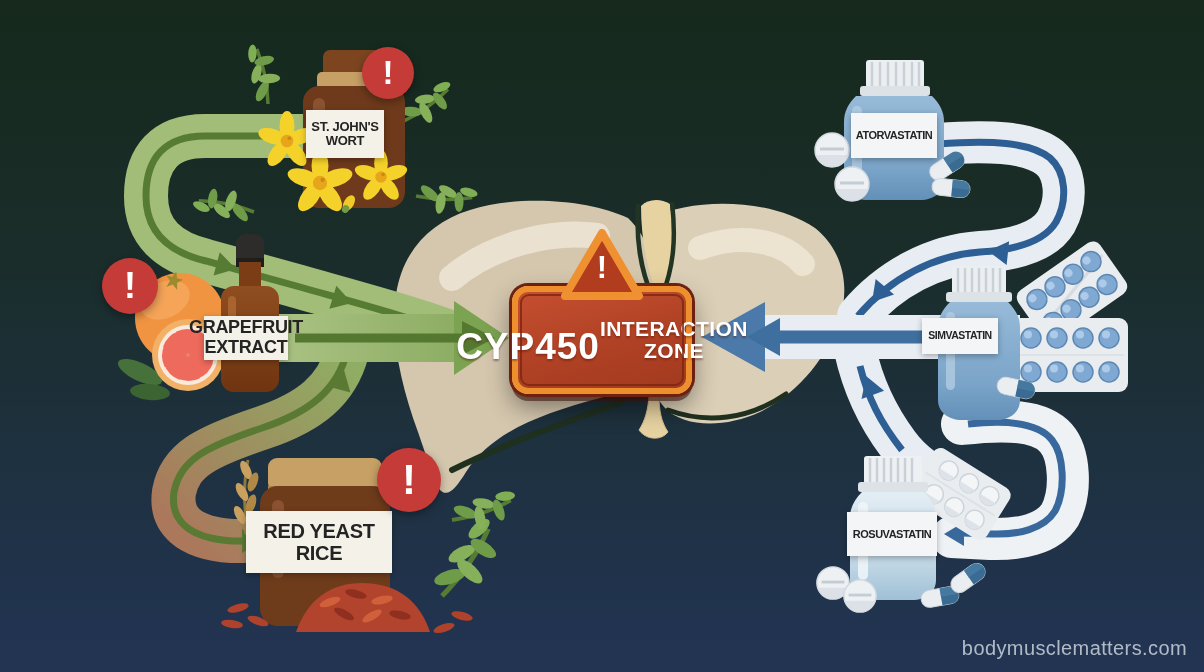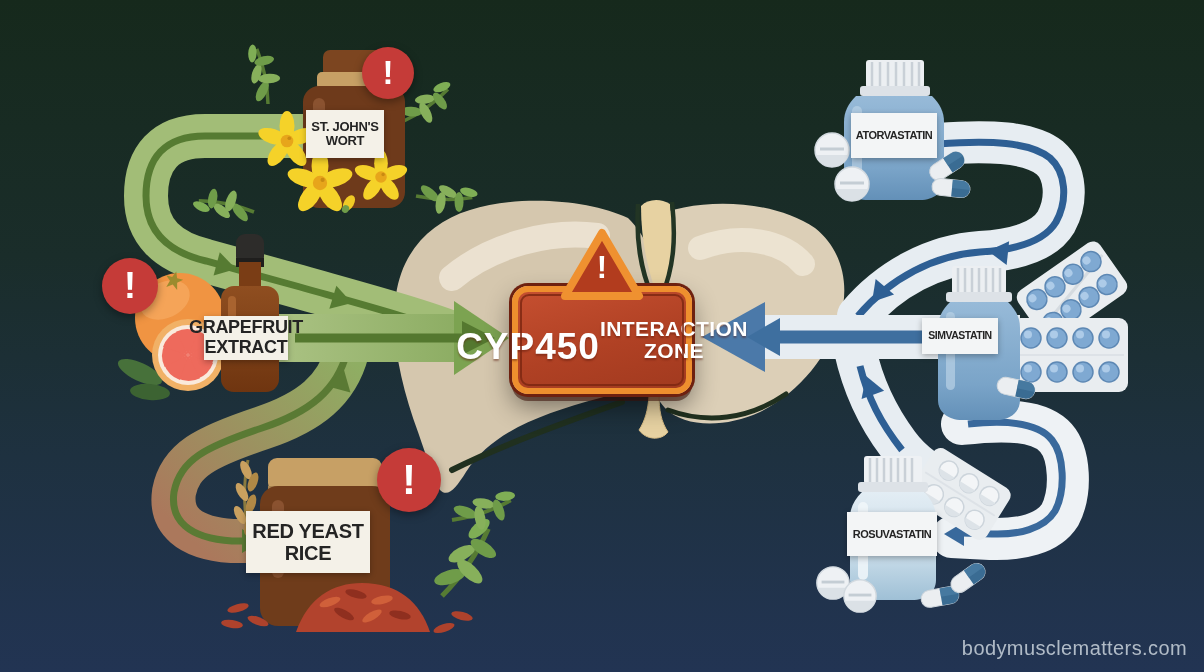--- a/index.html
+++ b/index.html
@@ -356,21 +356,21 @@
     <use href="#tablet" transform="translate(860 596) scale(0.95)"></use>
     <use href="#capsule" transform="translate(940 597) rotate(-10)"></use>
     <use href="#capsule" transform="translate(968 578) rotate(-35)"></use>
   </g>
 </svg>
 
   <div class="lbl" style="left:306px;top:110px;width:78px;height:48px;font-size:13px;">ST. JOHN'S WORT</div>
 
   <div class="lbl" style="left:204px;top:316px;width:84px;height:44px;font-size:18px;">GRAPEFRUIT EXTRACT</div>
 
-  <div class="lbl" style="left:246px;top:511px;width:124px;height:62px;font-size:20px;">RED YEAST RICE</div>
+  <div class="lbl" style="left:246px;top:511px;width:146px;height:62px;font-size:20px;">RED YEAST RICE</div>
 
   <div class="lbl cool" style="left:851px;top:113px;width:86px;height:45px;font-size:11px;letter-spacing:-0.5px;">ATORVASTATIN</div>
 
   <div class="lbl cool" style="left:922px;top:318px;width:76px;height:36px;font-size:10.5px;letter-spacing:-0.5px;">SIMVASTATIN</div>
 
   <div class="lbl cool" style="left:847px;top:512px;width:90px;height:44px;font-size:11px;letter-spacing:-0.5px;">ROSUVASTATIN</div>
 
   <div class="warn" style="left:362px;top:47px;width:52px;height:52px;font-size:33px;">!</div>
   <div class="warn" style="left:102px;top:258px;width:56px;height:56px;font-size:36px;">!</div>
   <div class="warn" style="left:377px;top:448px;width:64px;height:64px;font-size:42px;">!</div>

